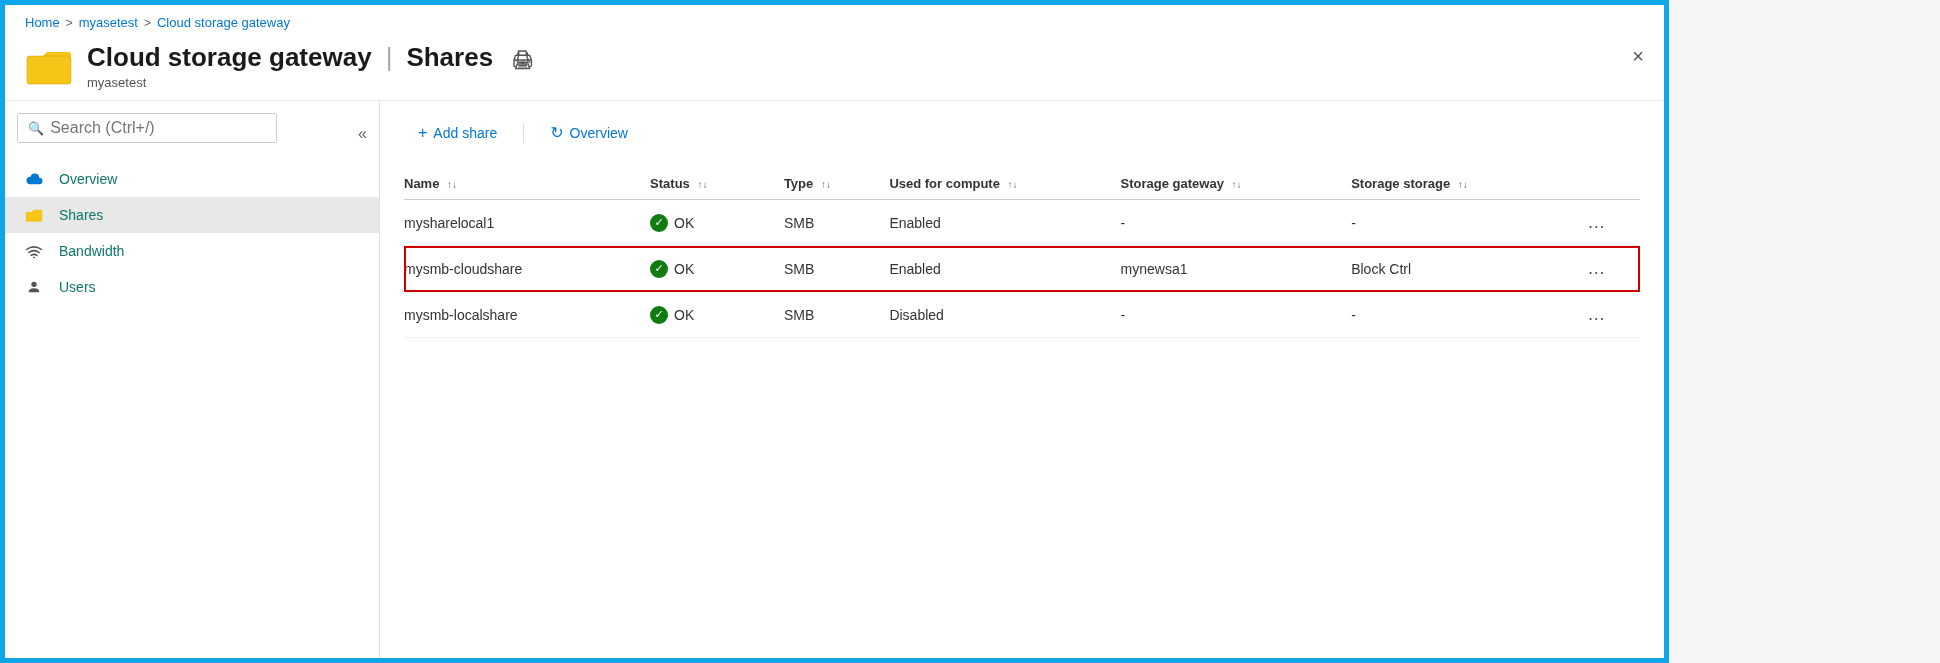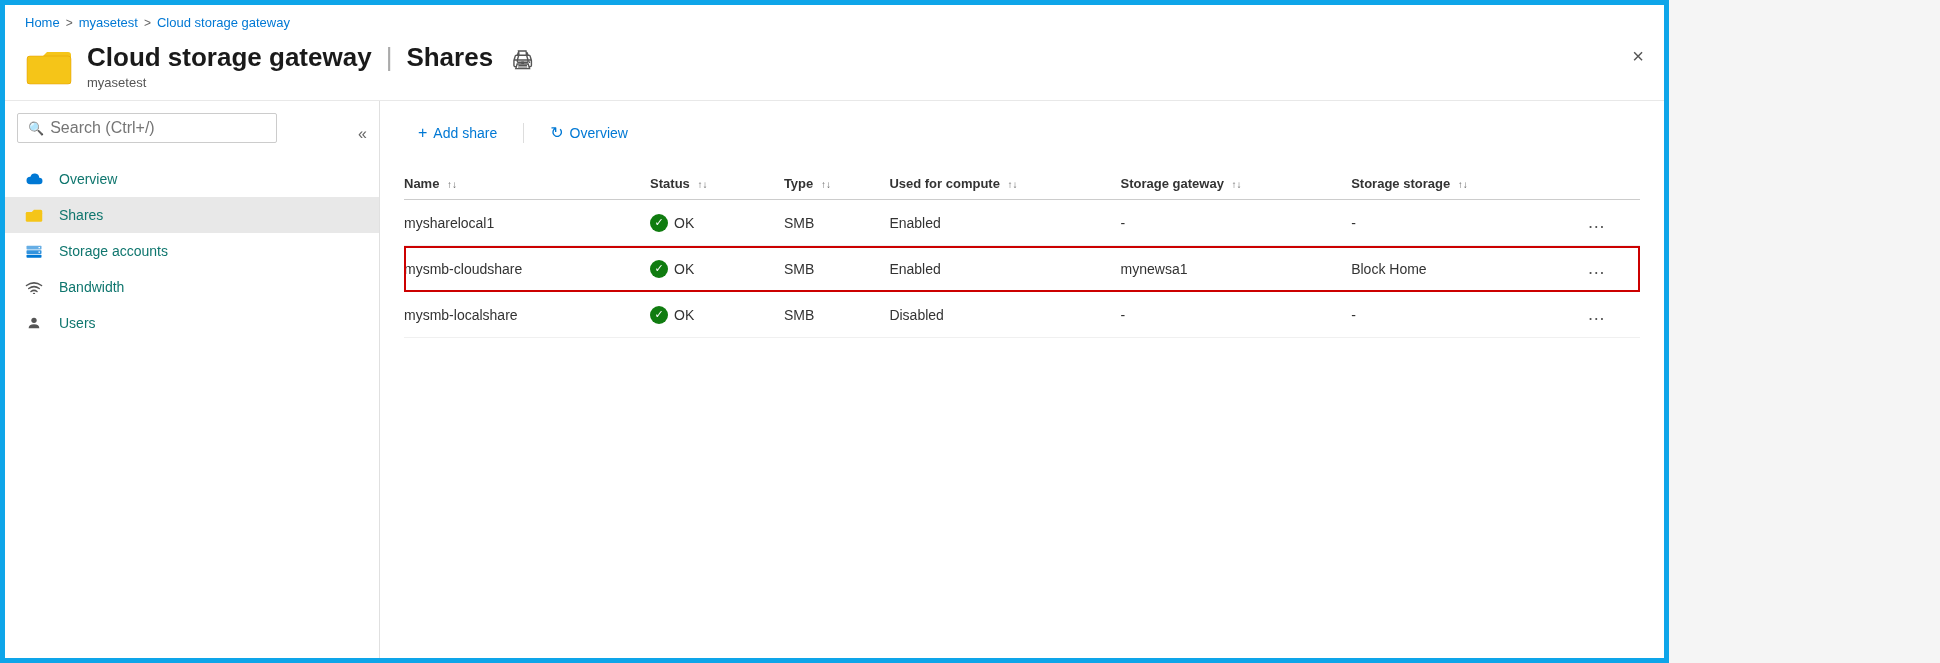--- a/index.html
+++ b/index.html
@@ -306,32 +306,20 @@
       <div class="nav-item active">
         <div class="nav-icon">
           <svg width="18" height="16" viewBox="0 0 24 20">
             <rect x="1" y="6" width="22" height="13" rx="2" fill="#f5c518"></rect>
             <path d="M1 8 Q1 6 3 6 L9 6 L12 3 L21 3 Q23 3 23 5 L23 8 Z" fill="#f5c518"></path>
           </svg>
         </div>
         <span>Shares</span>
       </div>
 
-      <div class="nav-item">
-        <div class="nav-icon">
-          <svg width="18" height="16" viewBox="0 0 24 20">
-            <rect x="2" y="3" width="20" height="5" rx="1" fill="#0078d4" opacity="0.6"></rect>
-            <rect x="2" y="9" width="20" height="5" rx="1" fill="#0078d4" opacity="0.8"></rect>
-            <rect x="2" y="15" width="20" height="4" rx="1" fill="#0078d4"></rect>
-            <line x1="18" y1="5.5" x2="20" y2="5.5" stroke="white" stroke-width="1.5"></line>
-            <line x1="18" y1="11.5" x2="20" y2="11.5" stroke="white" stroke-width="1.5"></line>
-          </svg>
-        </div>
-        <span>Storage accounts</span>
-      </div>
 
       <div class="nav-item">
         <div class="nav-icon">
           <svg width="18" height="14" viewBox="0 0 24 18">
             <path d="M2 7 Q12 0 22 7" fill="none" stroke="#555" stroke-width="2" stroke-linecap="round"></path>
             <path d="M5 11 Q12 6 19 11" fill="none" stroke="#555" stroke-width="2" stroke-linecap="round"></path>
             <path d="M8 15 Q12 12 16 15" fill="none" stroke="#555" stroke-width="2" stroke-linecap="round"></path>
             <circle cx="12" cy="18" r="1.5" fill="#555"></circle>
           </svg>
         </div>
@@ -414,21 +402,21 @@
     <td class="col-name">mysmb-cloudshare</td>
     <td class="col-status">
       <div class="status-cell">
         <div class="status-ok">✓</div>
         <span>OK</span>
       </div>
     </td>
     <td class="col-type">SMB</td>
     <td class="col-compute">Enabled</td>
     <td class="col-storage-acct">mynewsa1</td>
-    <td class="col-storage-svc">Block Home</td>
+    <td class="col-storage-svc">Block Ctrl</td>
     <td class="col-actions">
       <button class="more-btn">…</button>
     </td>
   </tr>
             <tr>
     <td class="col-name">mysmb-localshare</td>
     <td class="col-status">
       <div class="status-cell">
         <div class="status-ok">✓</div>
         <span>OK</span>

